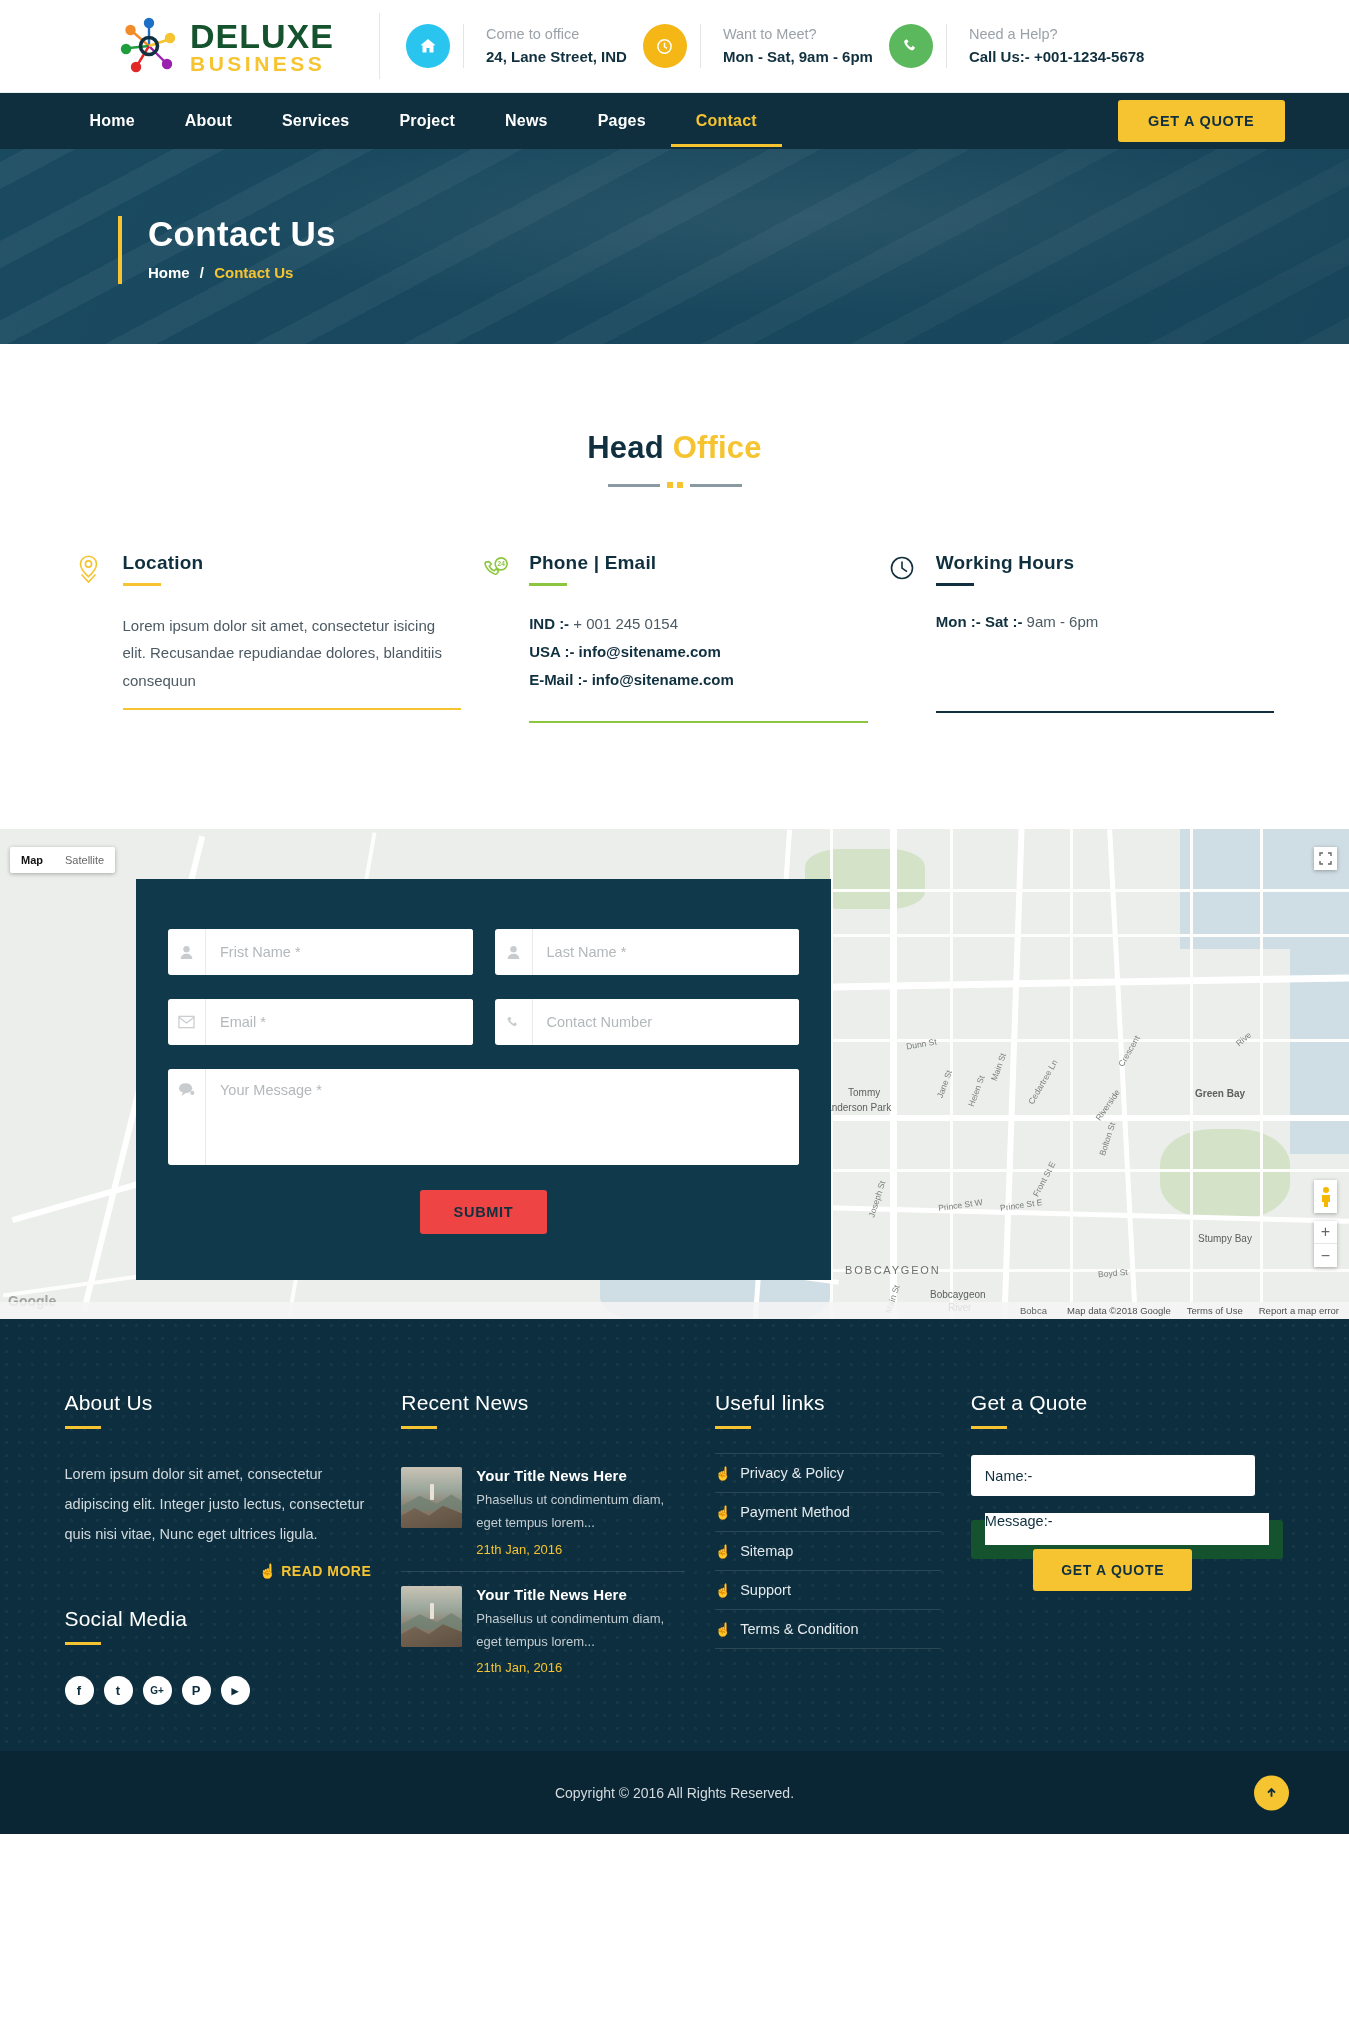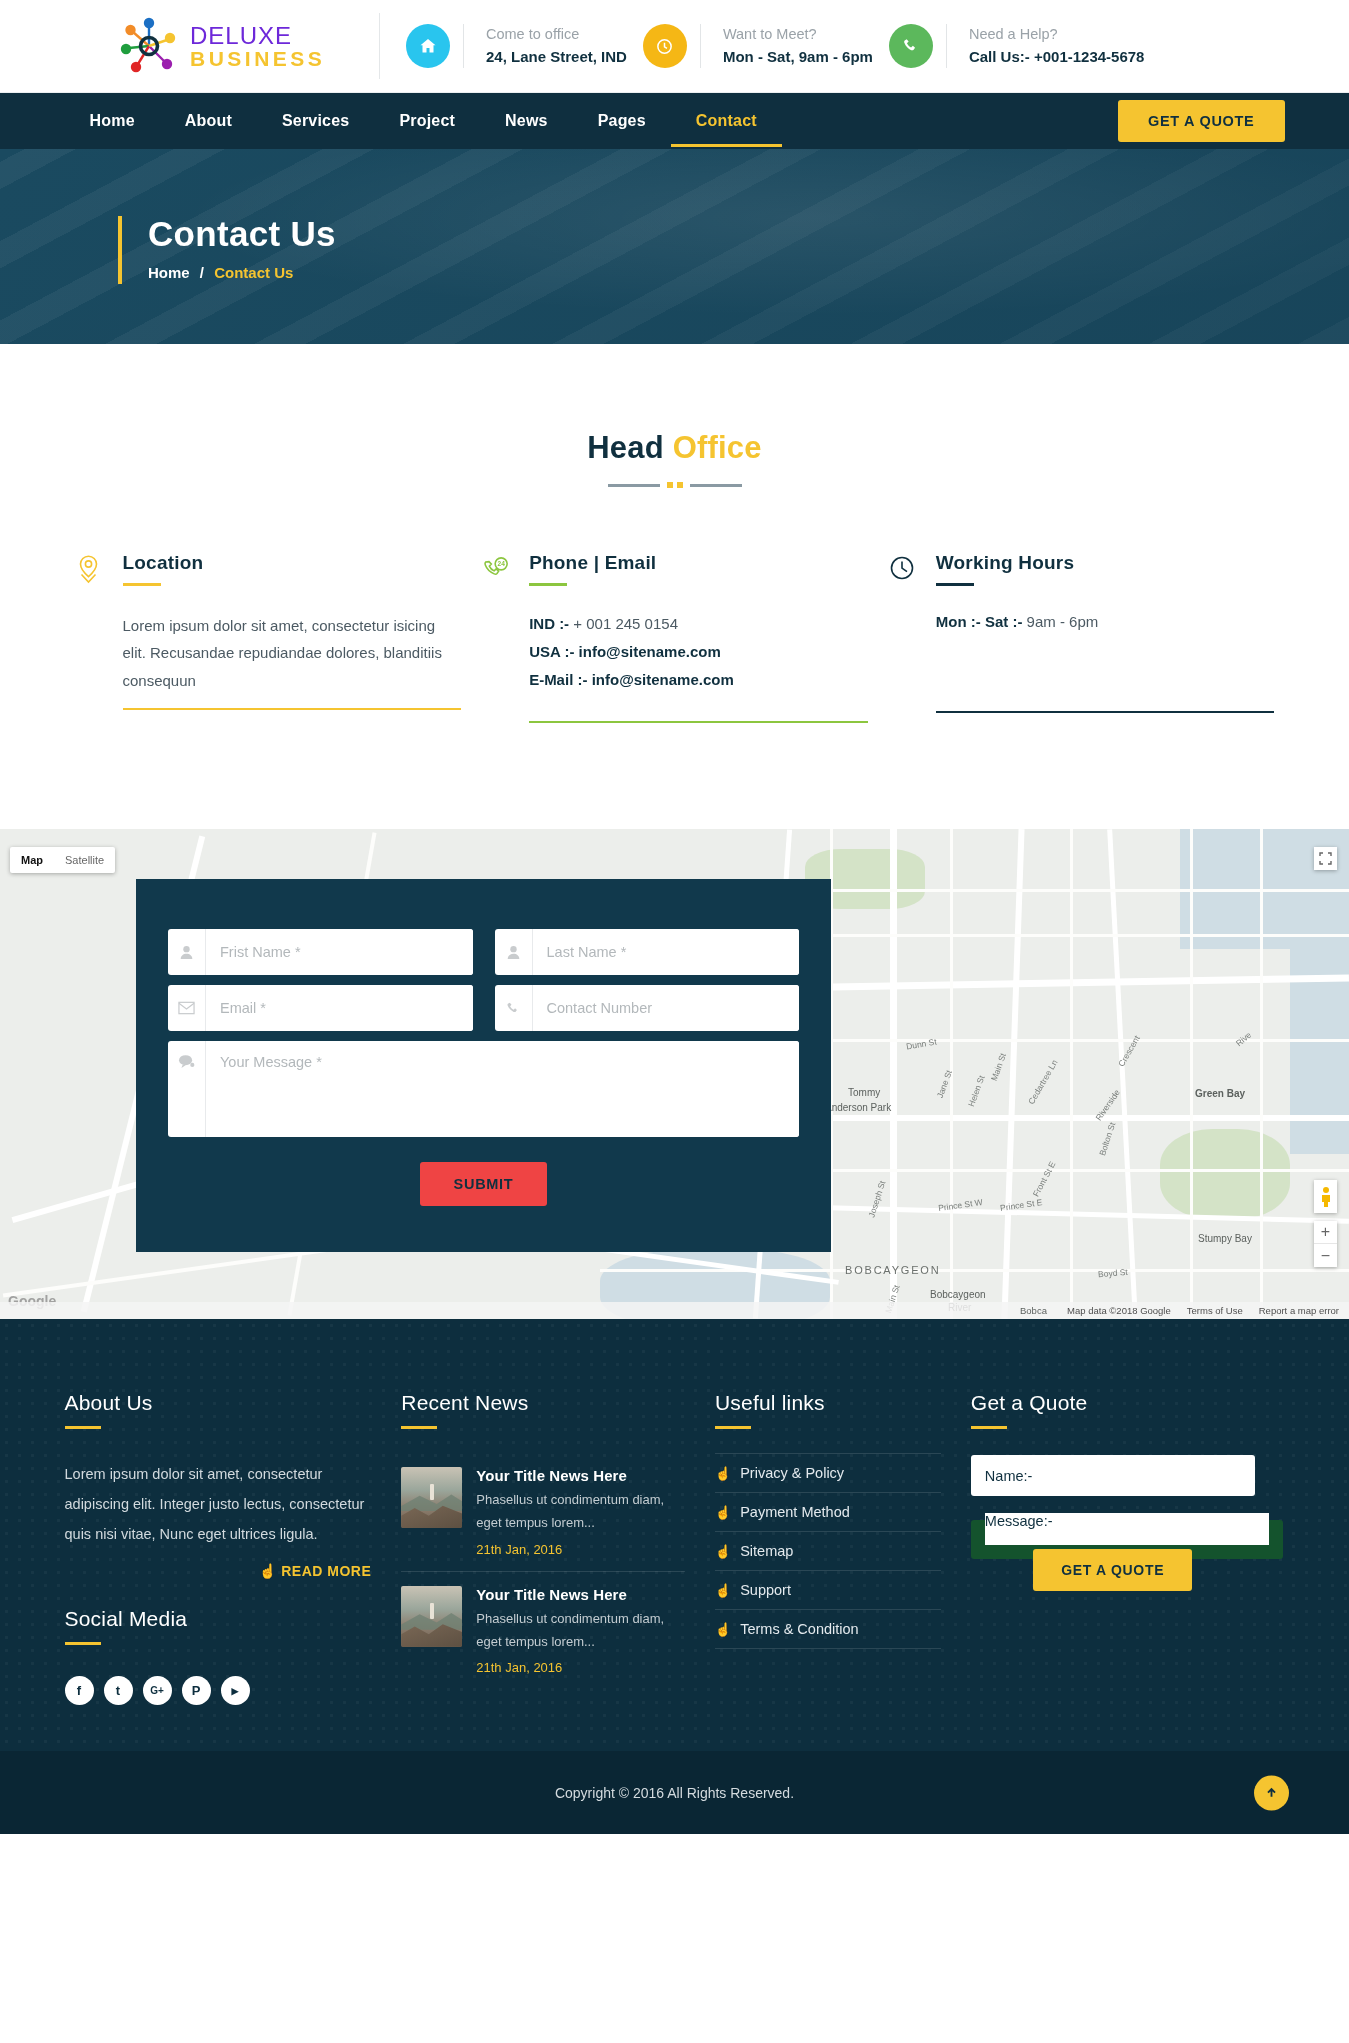--- a/index.html
+++ b/index.html
@@ -25,21 +25,21 @@
     width:380px;
     display:flex;
     align-items:center;
     padding-left:118px;
     border-right:1px solid #e4e7e9;
     height:66px;
   }
   .logo-mark { width:62px; height:62px; position:relative; flex:0 0 auto; }
   .logo-text { margin-left:10px; line-height:1; }
   .logo-text .l1 {
-    font-size:24px; font-weight:normal; color:#6d28d9; letter-spacing:1px;
+    font-size:34px; font-weight:bold; color:#14532d; letter-spacing:1px;
   }
   .logo-text .l2 {
     font-size:21px; font-weight:bold; color:#f5c430; letter-spacing:3.5px; margin-top:1px;
   }
 
   .info-group { display:flex; align-items:center; margin-left:26px; }
   .info-item { display:flex; align-items:center; margin-right:16px; }
   .info-circle {
     width:44px; height:44px; border-radius:50%;
     display:flex; align-items:center; justify-content:center;
@@ -176,21 +176,21 @@
     background:rgba(245,245,245,.85); display:flex; align-items:center;
     justify-content:flex-end; gap:16px; padding-right:10px; z-index:4;
     font-size:9.5px; color:#4f4f4f;
   }
   .map-attr .bobca { position:absolute; left:1020px; font-size:9.5px; color:#5d6260; }
 
   .formcard {
     position:absolute; left:136px; top:50px; width:695px;
     background:#11394c; padding:50px 32px 46px 32px; z-index:6;
   }
-  .frow { display:flex; gap:22px; margin-bottom:10px; }
+  .frow { display:flex; gap:22px; margin-bottom:24px; }
   .field {
     flex:1; background:#fff; border-radius:3px; display:flex; align-items:stretch;
     height:46px; overflow:hidden;
   }
   .field .ficon {
     width:38px; display:flex; align-items:center; justify-content:center;
     color:#c9ccce; font-size:16px; border-right:1px solid #e8eaec; flex:0 0 auto;
   }
   .field input {
     border:none; outline:none; flex:1; padding:0 14px;

